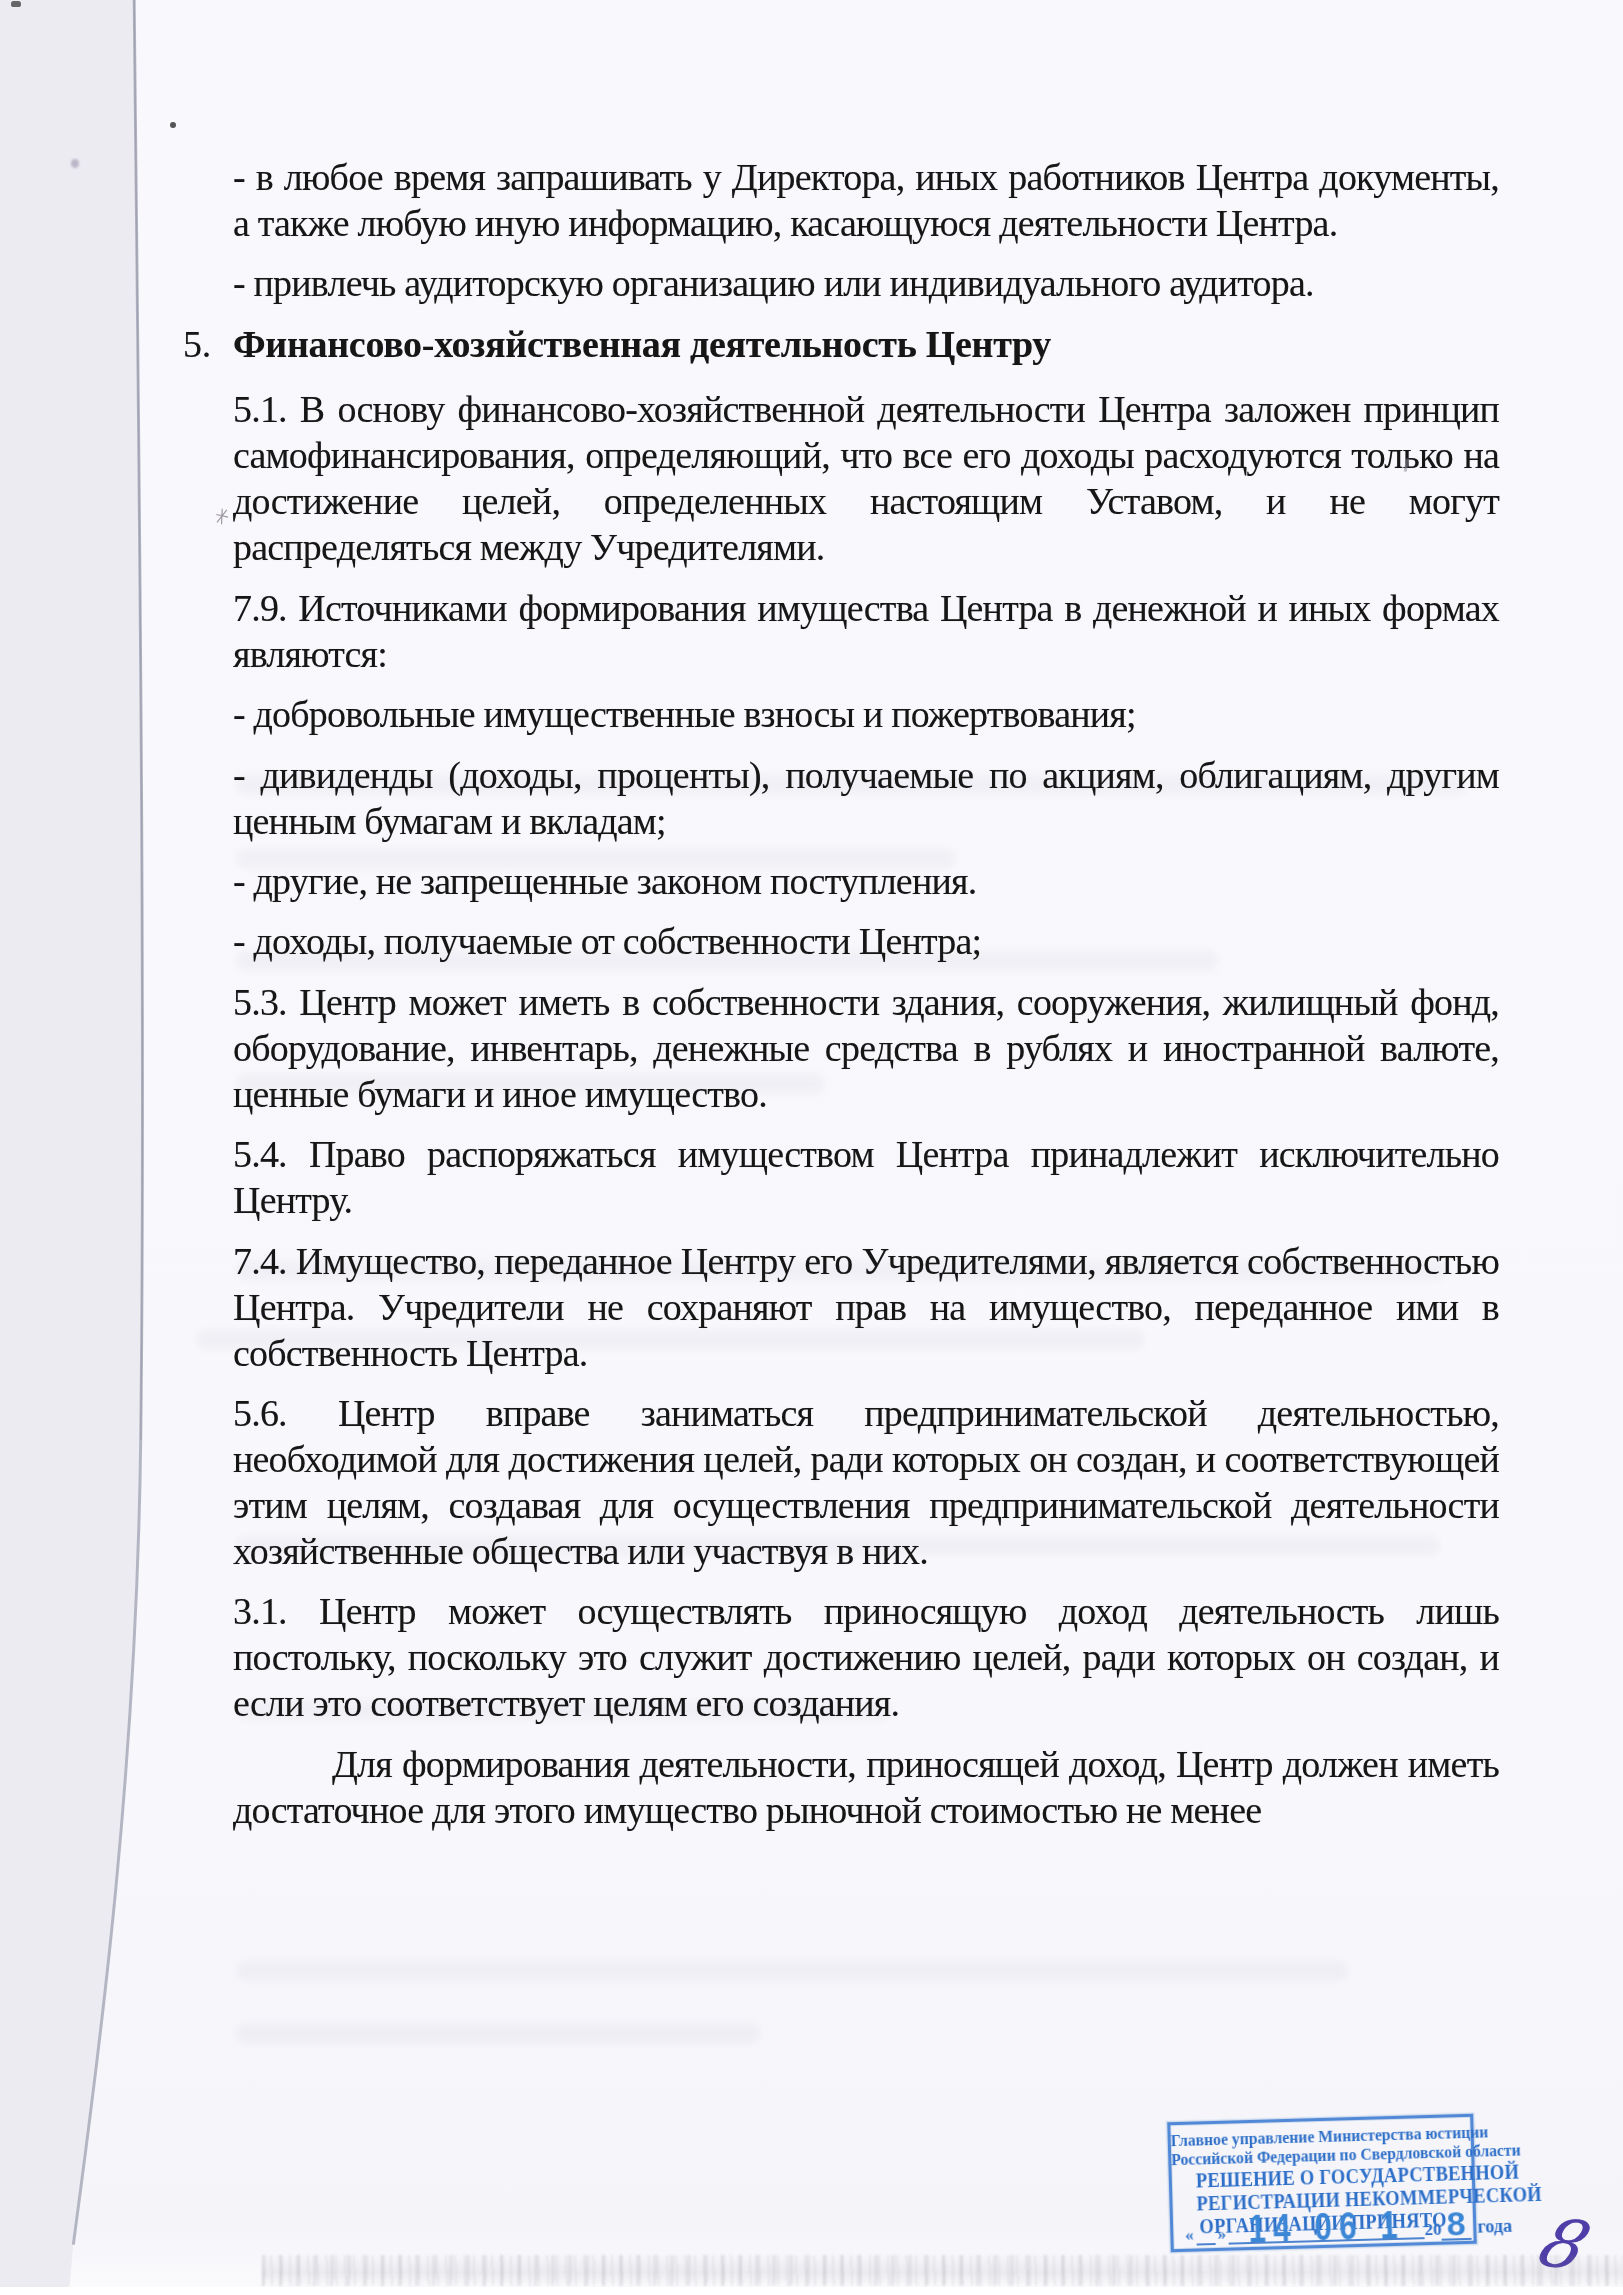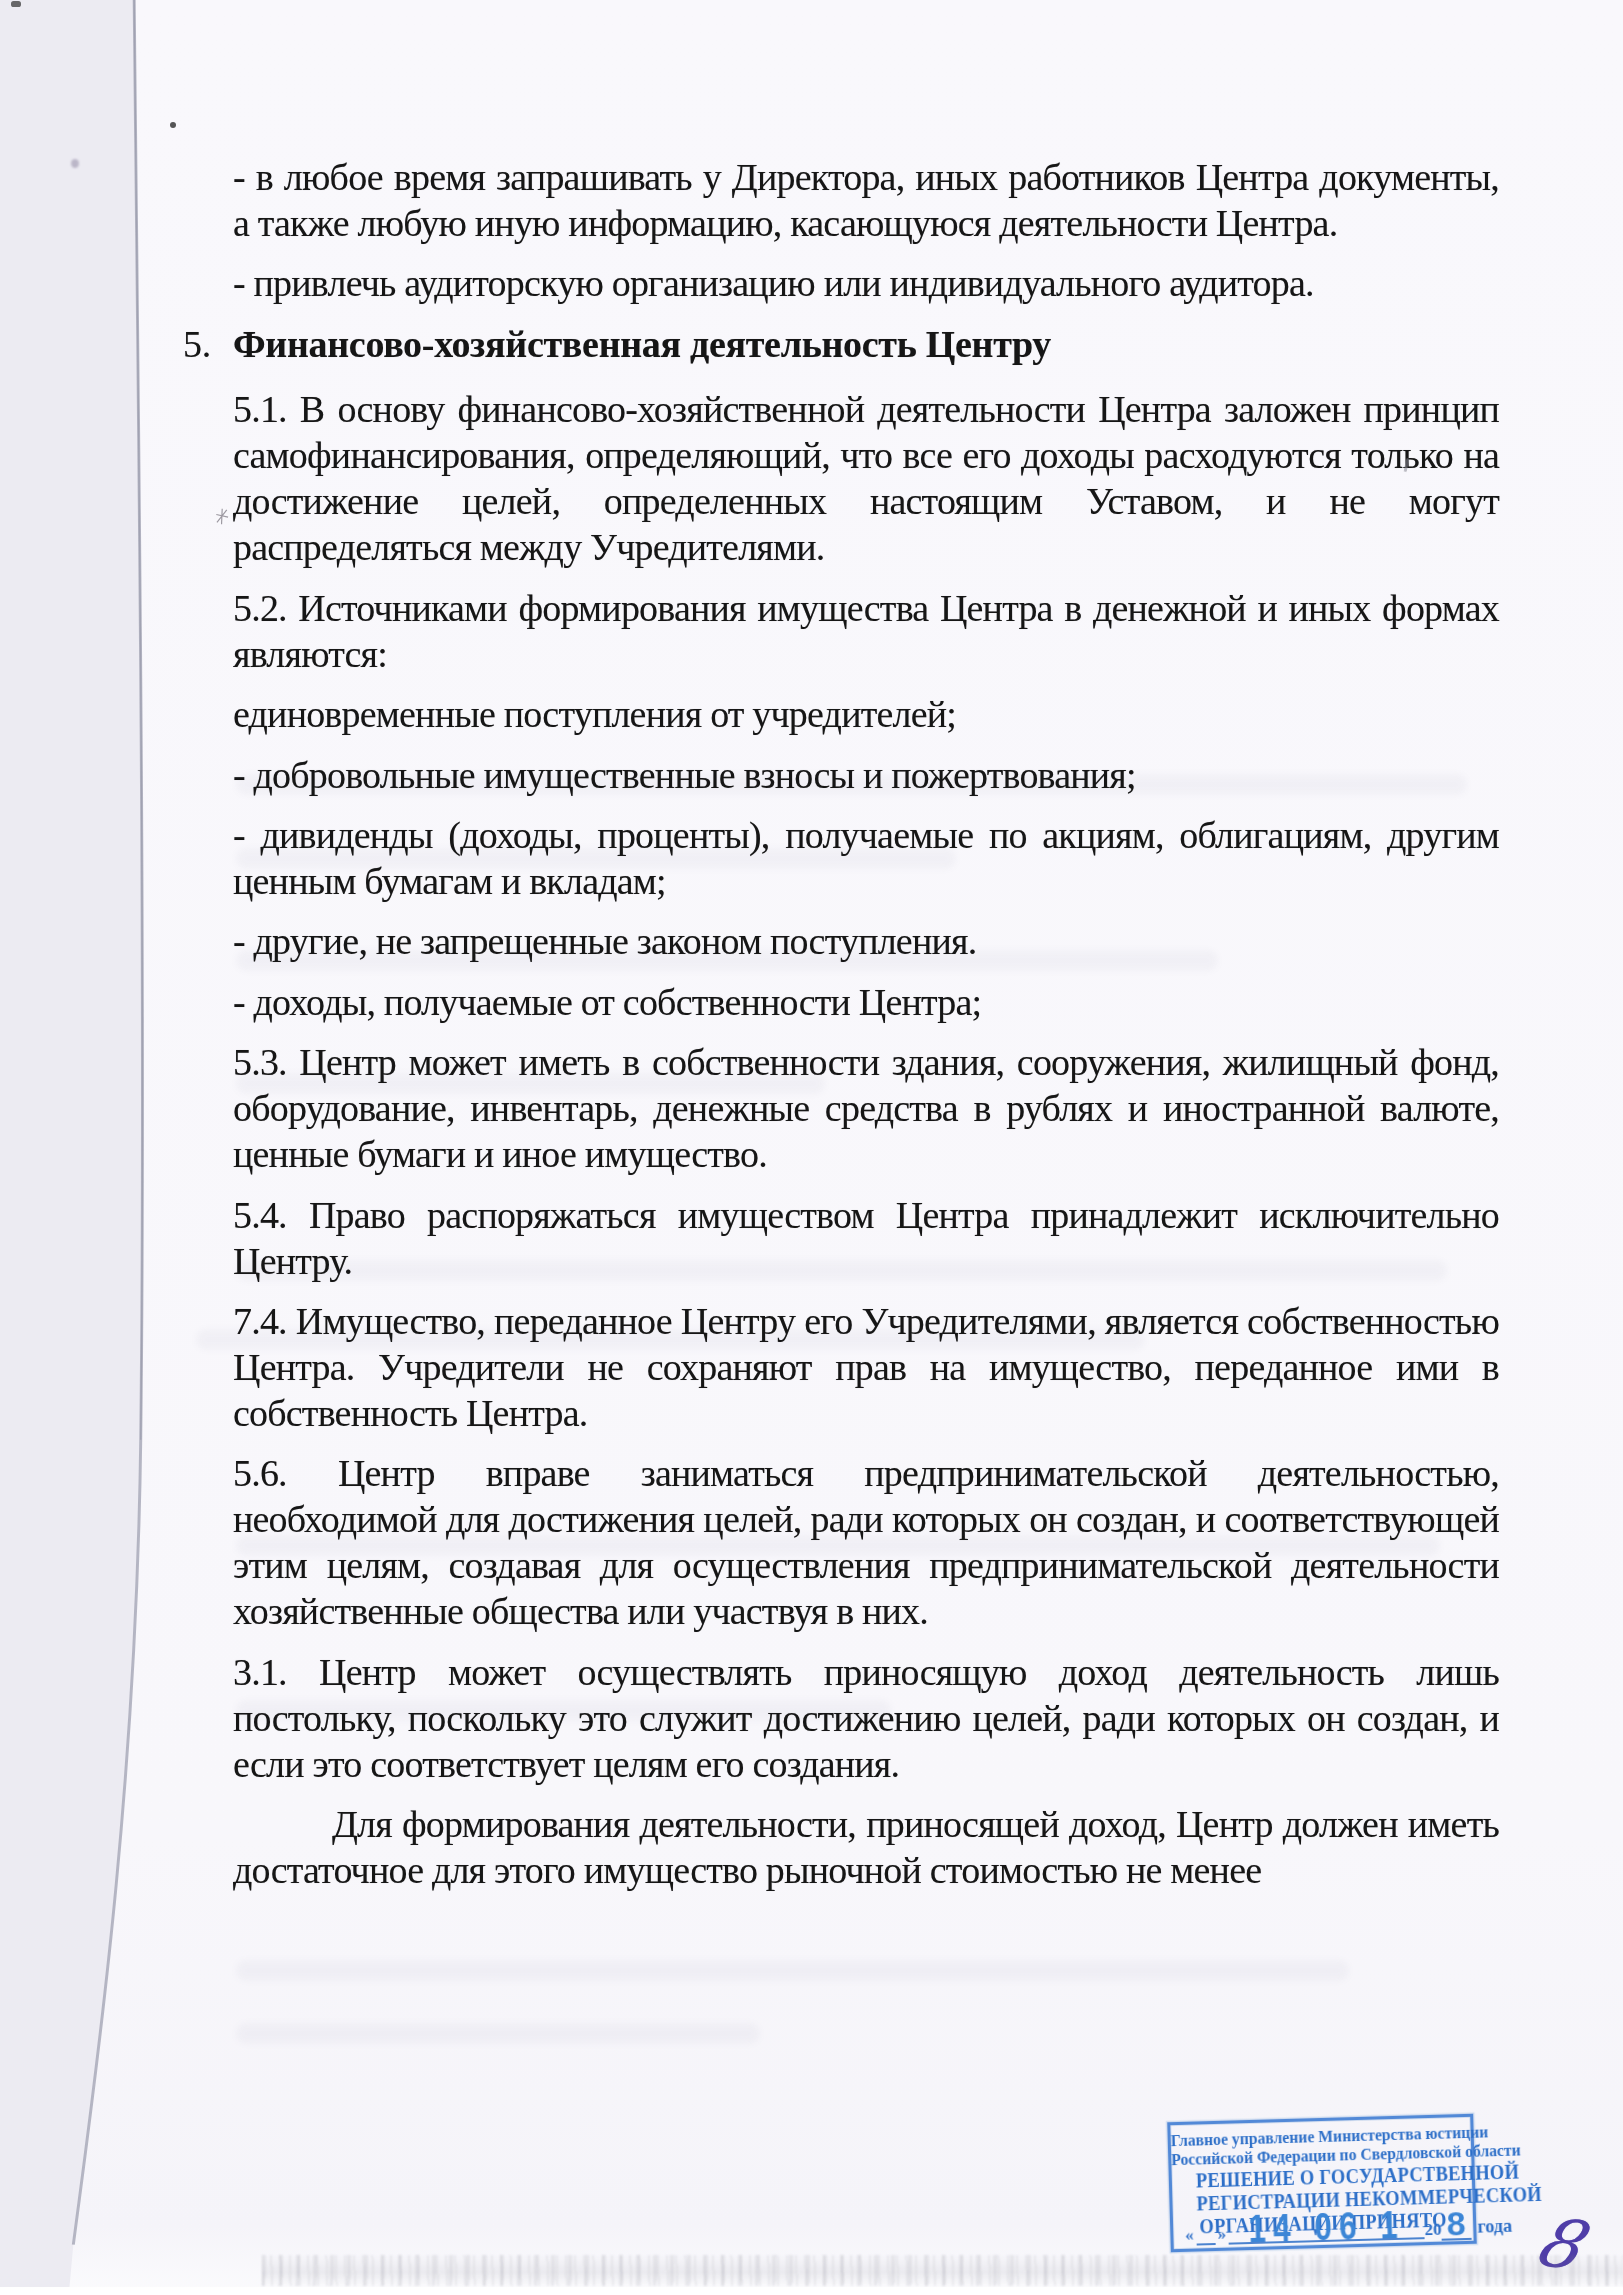--- a/index.html
+++ b/index.html
@@ -144,22 +144,21 @@
   <div class="content">
     <p>- в любое время запрашивать у Директора, иных работников Центра документы, а также любую иную информацию, касающуюся деятельности Центра.</p>
     <p>- привлечь аудиторскую организацию или индивидуального аудитора.</p>
 
     <h2>
       <span class="heading-number">5.</span>
       <span>Финансово-хозяйственная деятельность Центру</span>
     </h2>
 
     <p>5.1. В основу финансово-хозяйственной деятельности Центра заложен принцип самофинансирования, определяющий, что все его доходы расходуются только на достижение целей, определенных настоящим Уставом, и не могут распределяться между Учредителями.</p>
-    <p>5.2. Источниками формирования имущества Центра в денежной и иных формах являются:</p>
-    <p>единовременные поступления от учредителей;</p>
+    <p>7.9. Источниками формирования имущества Центра в денежной и иных формах являются:</p>
     <p>- добровольные имущественные взносы и пожертвования;</p>
     <p>- дивиденды (доходы, проценты), получаемые по акциям, облигациям, другим ценным бумагам и вкладам;</p>
     <p>- другие, не запрещенные законом поступления.</p>
     <p>- доходы, получаемые от собственности Центра;</p>
     <p>5.3. Центр может иметь в собственности здания, сооружения, жилищный фонд, оборудование, инвентарь, денежные средства в рублях и иностранной валюте, ценные бумаги и иное имущество.</p>
     <p>5.4. Право распоряжаться имуществом Центра принадлежит исключительно Центру.</p>
     <p>7.4. Имущество, переданное Центру его Учредителями, является собственностью Центра. Учредители не сохраняют прав на имущество, переданное ими в собственность Центра.</p>
     <p>5.6. Центр вправе заниматься предпринимательской деятельностью, необходимой для достижения целей, ради которых он создан, и соответствующей этим целям, создавая для осуществления предпринимательской деятельности хозяйственные общества или участвуя в них.</p>
     <p>3.1. Центр может осуществлять приносящую доход деятельность лишь постольку, поскольку это служит достижению целей, ради которых он создан, и если это соответствует целям его создания.</p>
     <p class="indent">Для формирования деятельности, приносящей доход, Центр должен иметь достаточное для этого имущество рыночной стоимостью не менее</p>

